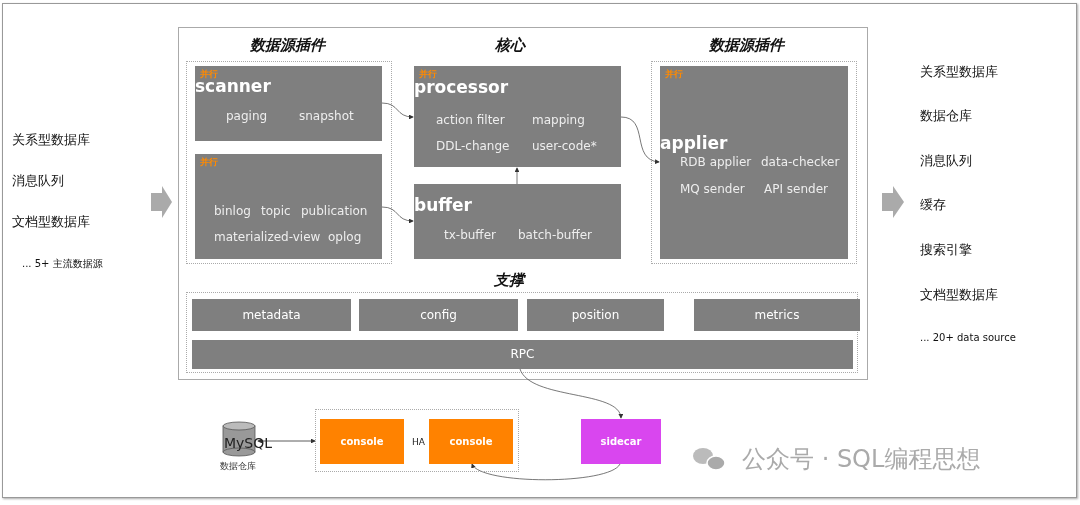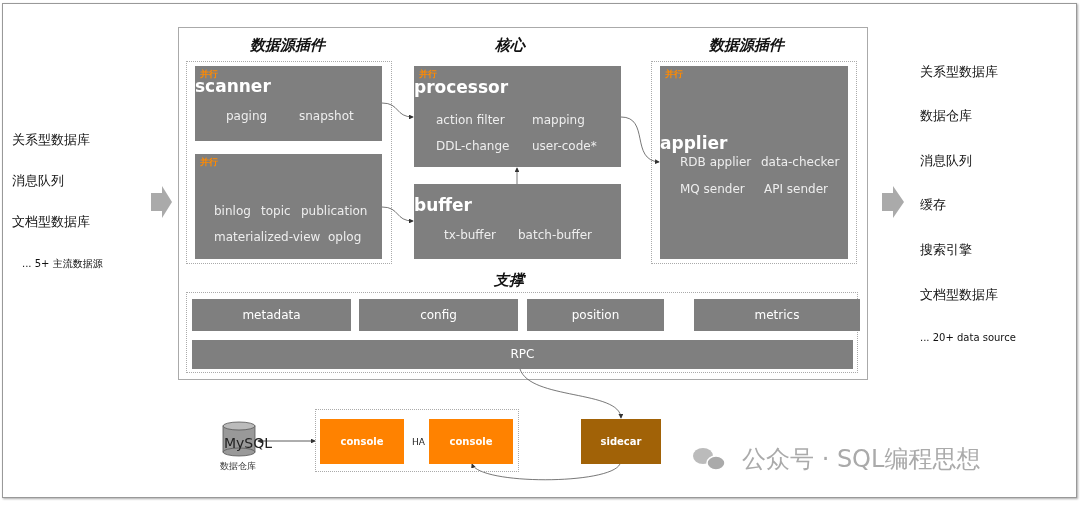--- a/index.html
+++ b/index.html
@@ -9,21 +9,21 @@
   .sec-title { position: absolute; font-weight: bold; font-style: italic; font-size: 15px; color: #111; }
   .dotted { position: absolute; border: 1px dotted #aaa; }
   .gbox { position: absolute; background: #7f7f7f; color: #fff; }
   .par { position: absolute; left: 5px; top: 2px; color: #ff8a00; font-size: 9px; font-weight: bold; }
   .gtitle { position: absolute; width: 100%; font-weight: bold; font-size: 17px; }
   .item { position: absolute; font-size: 12px; color: #eee; }
   .sup { position: absolute; background: #7f7f7f; color: #fff; font-size: 12px; text-align: center; line-height: 32px; height: 32px; }
   .side { position: absolute; font-size: 13px; color: #111; }
   .small { font-size: 10px; }
   .orange { position: absolute; background: #ff8200; color: #fff; font-size: 10px; font-weight: bold; text-align: center; }
-  .purple { position: absolute; background: #a16207; color: #fff; font-size: 10px; font-weight: bold; text-align: center; }
+  .purple { position: absolute; background: #d946ef; color: #fff; font-size: 10px; font-weight: bold; text-align: center; }
   svg.over { position: absolute; left: 0; top: 0; pointer-events: none; }
 </style>
 </head>
 <body>
 
 <div class="frame"></div>
 
 <div class="side" style="left:12px;top:131px;">关系型数据库</div>
 <div class="side" style="left:12px;top:172px;">消息队列</div>
 <div class="side" style="left:12px;top:213px;">文档型数据库</div>

